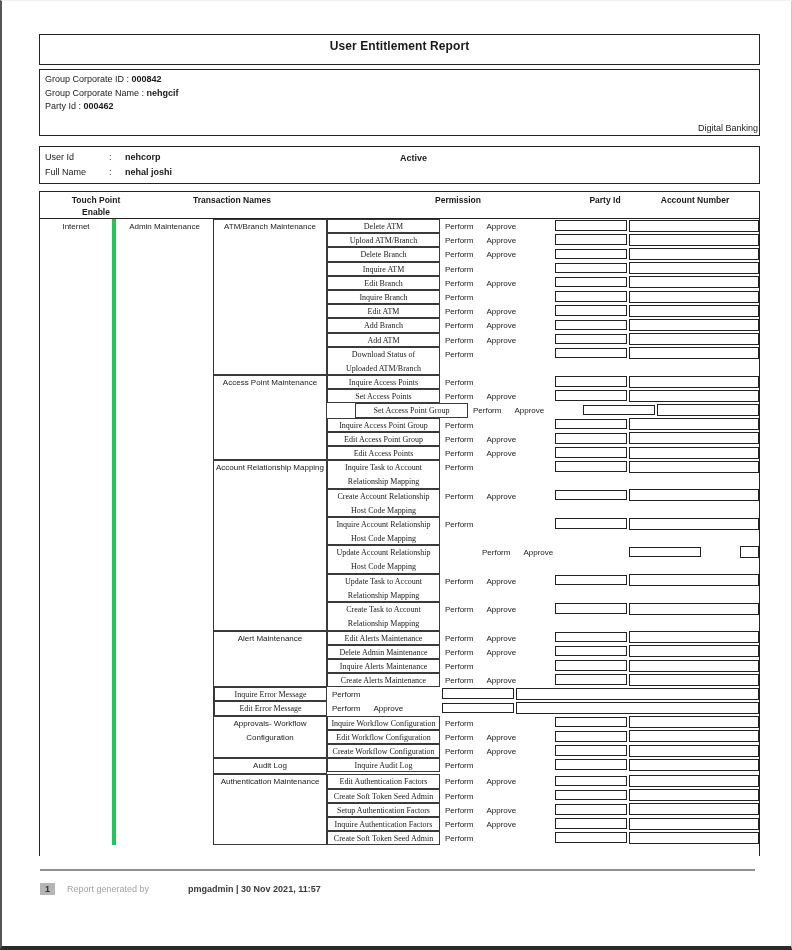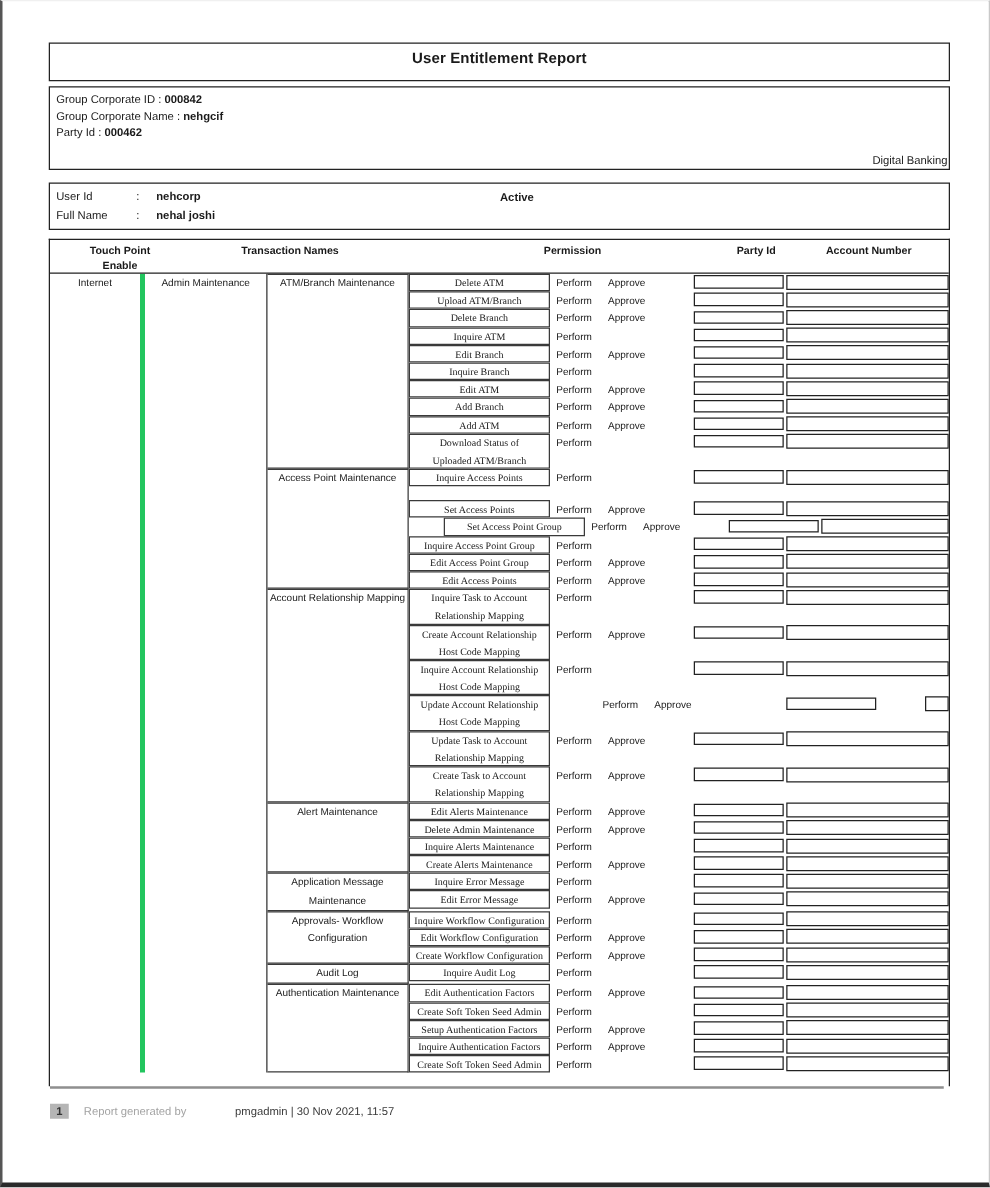--- a/index.html
+++ b/index.html
@@ -47,21 +47,21 @@
   .perm span + span { margin-left:13px; }
   .party { width:76px; flex:0 0 76px; }
   .pbox { height:10.5px; border:1.3px solid #222; margin:1.2px 2px 0 2px; background:#fff; }
   .acct { flex:1; }
   .abox { height:12px; border:1.3px solid #222; margin-top:0.6px; background:#fff; }
 
   .footer-divider { position:absolute; left:38px; top:868px; width:715px; height:2px; background:#8f8f8f; }
   .footer { position:absolute; left:38px; top:882px; font-size:9px; display:flex; align-items:center; }
   .page-badge { display:inline-block; background:#b5b5b5; color:#333; padding:1px 5px; font-weight:600; margin-right:12px; }
   .gen-prefix { color:#a3a3a3; }
-  .gen-bold { color:#3a3a3a; font-weight:normal; margin-left:3px;padding-left:36px; }
+  .gen-bold { color:#3a3a3a; font-weight:bold; margin-left:3px;padding-left:36px; }
 </style>
 </head>
 <body>
 
 <div class="page">
 
   <div class="box title-box">
     <h1>User Entitlement Report</h1>
   </div>
 
@@ -235,21 +235,21 @@
                   <div class="">Inquire Access Points</div>
                 </div>
                 <div class="perm"><span>Perform</span></div>
                 <div class="party">
                   <div class="pbox"></div>
                 </div>
                 <div class="acct">
                   <div class="abox"></div>
                 </div>
               </div>
-              <div class="row" style="height: 14.2px; margin-top: 11px;">
+              <div class="row" style="height: 14.2px;">
                 <div class="tname">
                   <div class="">Set Access Points</div>
                 </div>
                 <div class="perm"><span>Perform</span><span>Approve</span></div>
                 <div class="party">
                   <div class="pbox"></div>
                 </div>
                 <div class="acct">
                   <div class="abox"></div>
                 </div>
@@ -438,24 +438,20 @@
                 <div class="party">
                   <div class="pbox"></div>
                 </div>
                 <div class="acct">
                   <div class="abox"></div>
                 </div>
               </div>
             </div>
           </div>
           <div class="group">
-            <div class="gname">
-              <div class="">Application Message</div>
-              <div class="">Maintenance</div>
-            </div>
             <div class="grows">
               <div class="row" style="height: 14.2px;">
                 <div class="tname">
                   <div class="">Inquire Error Message</div>
                 </div>
                 <div class="perm"><span>Perform</span></div>
                 <div class="party">
                   <div class="pbox"></div>
                 </div>
                 <div class="acct">

